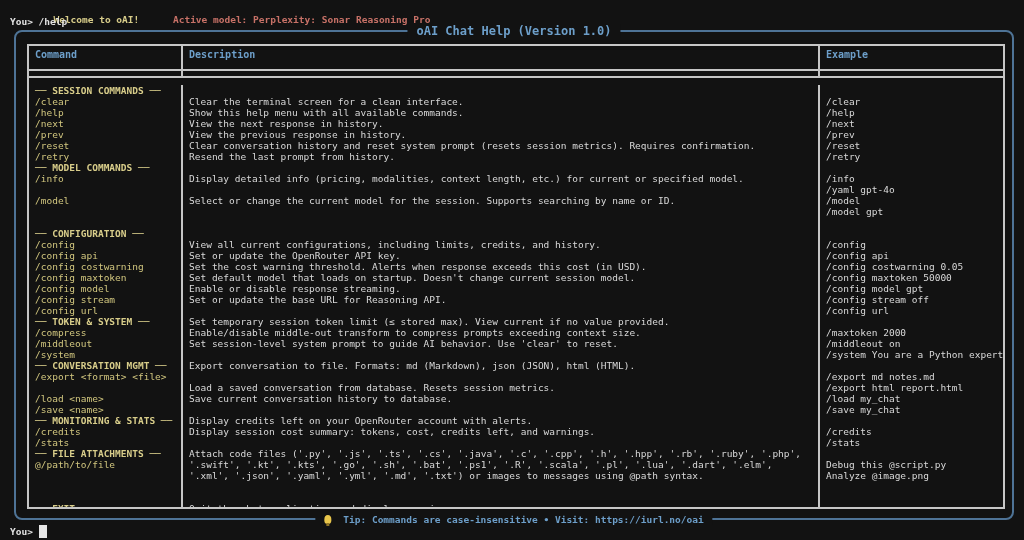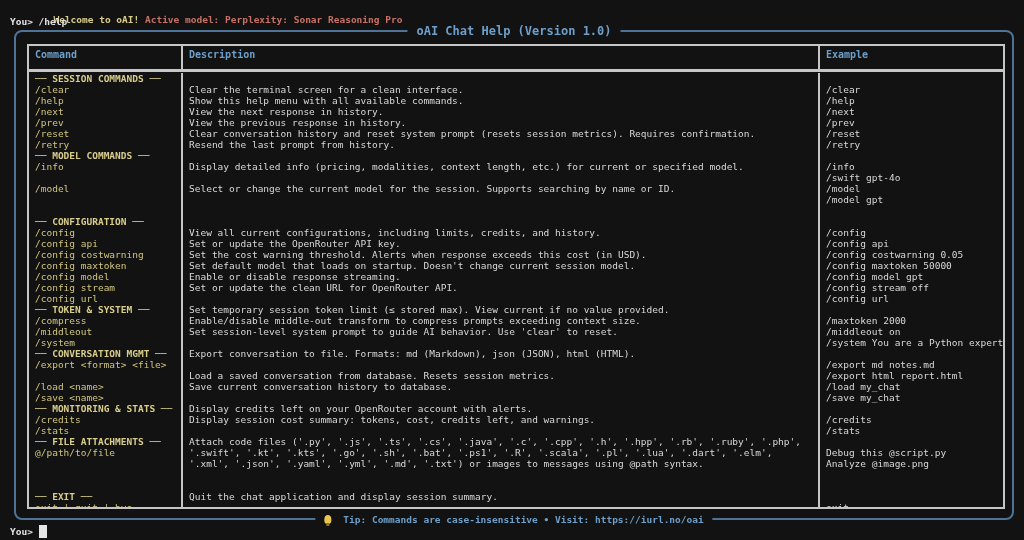--- a/index.html
+++ b/index.html
@@ -7,21 +7,21 @@
   body {
     background: var(--bg, #121212);
     font-family: "DejaVu Sans Mono", "Liberation Mono", monospace;
     font-size: 9.5px;
     color: var(--white, #d9d9d9);
     position: relative;
   }
   .topline { position:absolute; left:10px; white-space:pre; font-weight:bold; }
   #welcome-line { top:3px; }
   #welcome-text { color: var(--khaki-bright, #d8cd8a); padding-left: 32px; }
-  #active-model-text { color: var(--salmon, #c77167); }
+  #active-model-text { color: var(--salmon, #c77167); margin-left: 28px; }
   #help-cmd-line { top:16px; color:#e2e2e2; }
 
   
   .help-box {
     position:absolute; left:14px; top:30px; width:1000px; height:490px;
     border:2px solid var(--border-blue, #4e7396);
     border-radius:8px;
   }
   .box-title {
     position:absolute; top:-8px; left:50%; transform:translateX(-50%);
@@ -42,22 +42,22 @@
     content:''; position:absolute; bottom:-2px; left:2px;
     width:3px; height:3px; background:#8f7426;
   }
 
   
   .tbl-header, .tbl-body {
     position:absolute; left:11px; right:7px;
     border:2px solid var(--border-gray, #c6c6c6);
     display:flex;
   }
-  .tbl-header { top:12px; height:28px; }
-  .tbl-body   { top:37px; bottom:9px; padding-top:2px; overflow:hidden; }
+  .tbl-header { top:12px; height:34px; }
+  .tbl-body   { top:37px; bottom:9px; padding-top:14px; overflow:hidden; }
   .col-cmd  { width:154px; border-right:2px solid var(--border-gray, #c6c6c6); overflow:hidden; }
   .col-desc { width:637px; border-right:2px solid var(--border-gray, #c6c6c6); overflow:hidden; }
   .col-ex   { flex:1; overflow:hidden; }
   .hcell { line-height:18px; padding-left:6px; color: var(--blue, #6d9fca); font-weight:bold; font-size:10px; white-space:pre; }
 
   .tline { line-height:11px; height:11px; padding-left:6px; white-space:pre; }
   .tline.section { color: var(--khaki-bright, #d8cd8a); font-weight:bold; }
   .tline.cmd     { color: var(--khaki, #d2c77f); }
   .tline.desc, .tline.ex { color: var(--white, #d9d9d9); }
 
@@ -138,21 +138,21 @@
         <div class="tline desc">&nbsp;</div>
         <div class="tline desc">Select or change the current model for the session. Supports searching by name or ID.</div>
         <div class="tline desc">&nbsp;</div>
         <div class="tline desc">&nbsp;</div>
         <div class="tline desc">&nbsp;</div>
         <div class="tline desc">View all current configurations, including limits, credits, and history.</div>
         <div class="tline desc">Set or update the OpenRouter API key.</div>
         <div class="tline desc">Set the cost warning threshold. Alerts when response exceeds this cost (in USD).</div>
         <div class="tline desc">Set default model that loads on startup. Doesn't change current session model.</div>
         <div class="tline desc">Enable or disable response streaming.</div>
-        <div class="tline desc">Set or update the clean URL for OpenRouter API.</div>
+        <div class="tline desc">Set or update the base URL for Reasoning API.</div>
         <div class="tline desc">&nbsp;</div>
         <div class="tline desc">Set temporary session token limit (≤ stored max). View current if no value provided.</div>
         <div class="tline desc">Enable/disable middle-out transform to compress prompts exceeding context size.</div>
         <div class="tline desc">Set session-level system prompt to guide AI behavior. Use 'clear' to reset.</div>
         <div class="tline desc">&nbsp;</div>
         <div class="tline desc">Export conversation to file. Formats: md (Markdown), json (JSON), html (HTML).</div>
         <div class="tline desc">&nbsp;</div>
         <div class="tline desc">Load a saved conversation from database. Resets session metrics.</div>
         <div class="tline desc">Save current conversation history to database.</div>
         <div class="tline desc">&nbsp;</div>
@@ -169,21 +169,21 @@
     <div class="col-ex">
         <div class="tline ex">&nbsp;</div>
         <div class="tline ex">/clear</div>
         <div class="tline ex">/help</div>
         <div class="tline ex">/next</div>
         <div class="tline ex">/prev</div>
         <div class="tline ex">/reset</div>
         <div class="tline ex">/retry</div>
         <div class="tline ex">&nbsp;</div>
         <div class="tline ex">/info</div>
-        <div class="tline ex">/swift gpt-4o</div>
+        <div class="tline ex">/yaml gpt-4o</div>
         <div class="tline ex">/model</div>
         <div class="tline ex">/model gpt</div>
         <div class="tline ex">&nbsp;</div>
         <div class="tline ex">&nbsp;</div>
         <div class="tline ex">/config</div>
         <div class="tline ex">/config api</div>
         <div class="tline ex">/config costwarning 0.05</div>
         <div class="tline ex">/config maxtoken 50000</div>
         <div class="tline ex">/config model gpt</div>
         <div class="tline ex">/config stream off</div>

